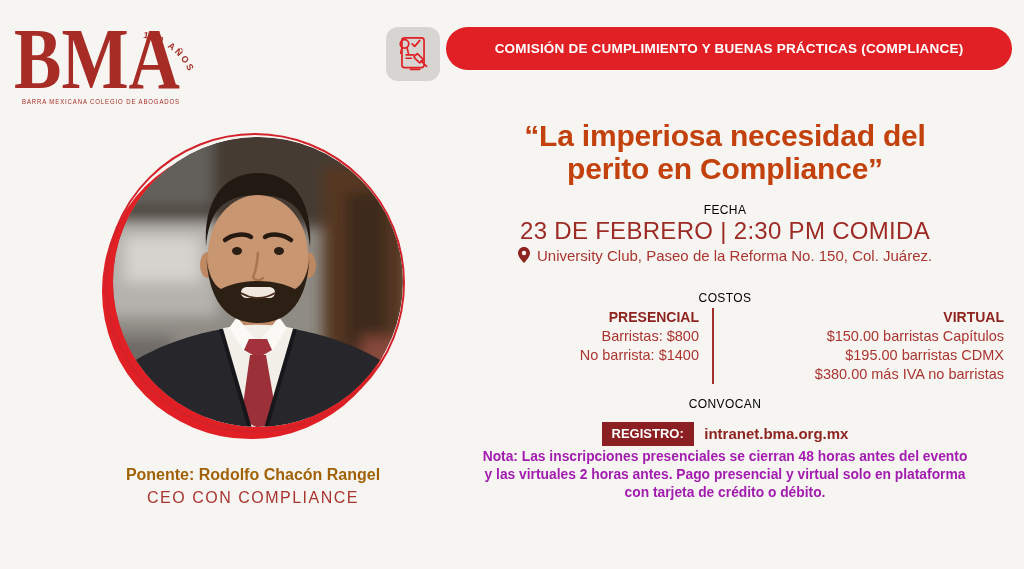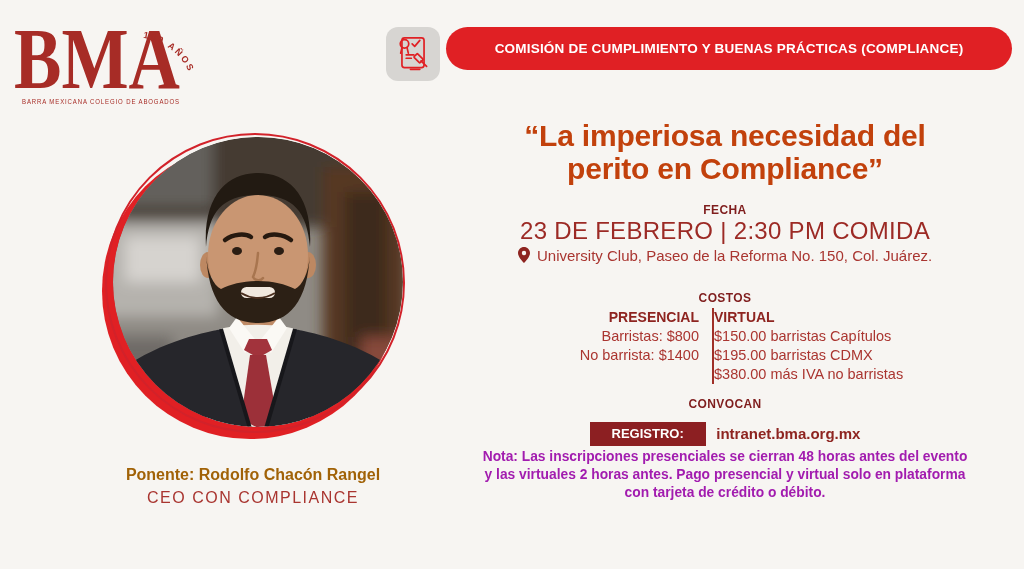--- a/index.html
+++ b/index.html
@@ -20,37 +20,37 @@
   .photo{position:absolute;left:113px;top:137px;width:290px;height:290px;border-radius:50%;overflow:hidden;}
 
   .caption{position:absolute;left:38px;top:464px;width:430px;text-align:center;}
   .caption .name{font-size:16px;font-weight:bold;color:#a16207;line-height:22px;}
   .caption .role{font-size:16px;color:#a93530;letter-spacing:1.5px;margin-top:3px;}
 
   
   .right{position:absolute;left:440px;top:103px;width:570px;text-align:center;}
   .right h1{margin:16px;font-size:30px;line-height:33px;font-weight:bold;color:#c2410c;letter-spacing:-.2px;}
   .right h1 span{display:block;}
-  .sec-label{font-size:12px;line-height:12px;font-weight:bold;color:#7f1d1d;letter-spacing:.4px;}
+  .sec-label{font-size:12px;line-height:12px;font-weight:normal;color:#000000;letter-spacing:.4px;}
   .lbl-fecha{margin-top:19px;}
   .datetime{margin-top:2px;font-size:24px;line-height:26px;color:#9c2a25;letter-spacing:.3px;}
   .location{margin-top:3px;font-size:15px;line-height:18px;color:#a93530;}
   .location svg{vertical-align:-2px;margin-right:3px;}
   .lbl-costos{margin-top:27px;}
   .costs{margin-top:4px;display:flex;justify-content:center;align-items:stretch;}
   .costs .cell{font-size:14.5px;line-height:19px;color:#aa3530;}
   .costs .cell .col-h{font-size:14px;font-weight:bold;color:#8e2420;}
   .cell.presencial{width:266px;padding-right:13px;box-sizing:border-box;text-align:right;}
-  .cell.virtual{width:290px;box-sizing:border-box;text-align:left;}
+  .cell.virtual{width:290px;box-sizing:border-box;text-align:right;}
   .vline{width:2px;background:#a03028;}
   .lbl-convocan{margin-top:14px;}
   .people{margin-top:2px;display:flex;justify-content:center;gap:16px;}
   .person{font-size:15px;line-height:20px;color:#ac3832;}
   .registro{margin-top:12px;line-height:20px;}
-  .badge{display:inline-block;background:#8c1f22;color:#ffffff;font-weight:bold;font-size:13px;padding:2px 22px;vertical-align:middle;}
+  .badge{display:inline-block;background:#8c1f22;color:#ffffff;font-weight:bold;font-size:13px;padding:2px 10px;vertical-align:middle;}
   .url{font-size:15px;font-weight:bold;color:#8e2420;margin-left:6px;vertical-align:middle;}
   .nota{margin-top:2px;font-size:13.8px;font-weight:bold;line-height:18px;color:#a21caf;}
   .nota span,.cierre span{display:block;white-space:nowrap;}
   .cierre{margin-top:14px;font-size:13.8px;font-weight:bold;line-height:17px;color:#ac2d2a;}
 </style>
 </head>
 <body>
 
 <div class="canvas">
 

